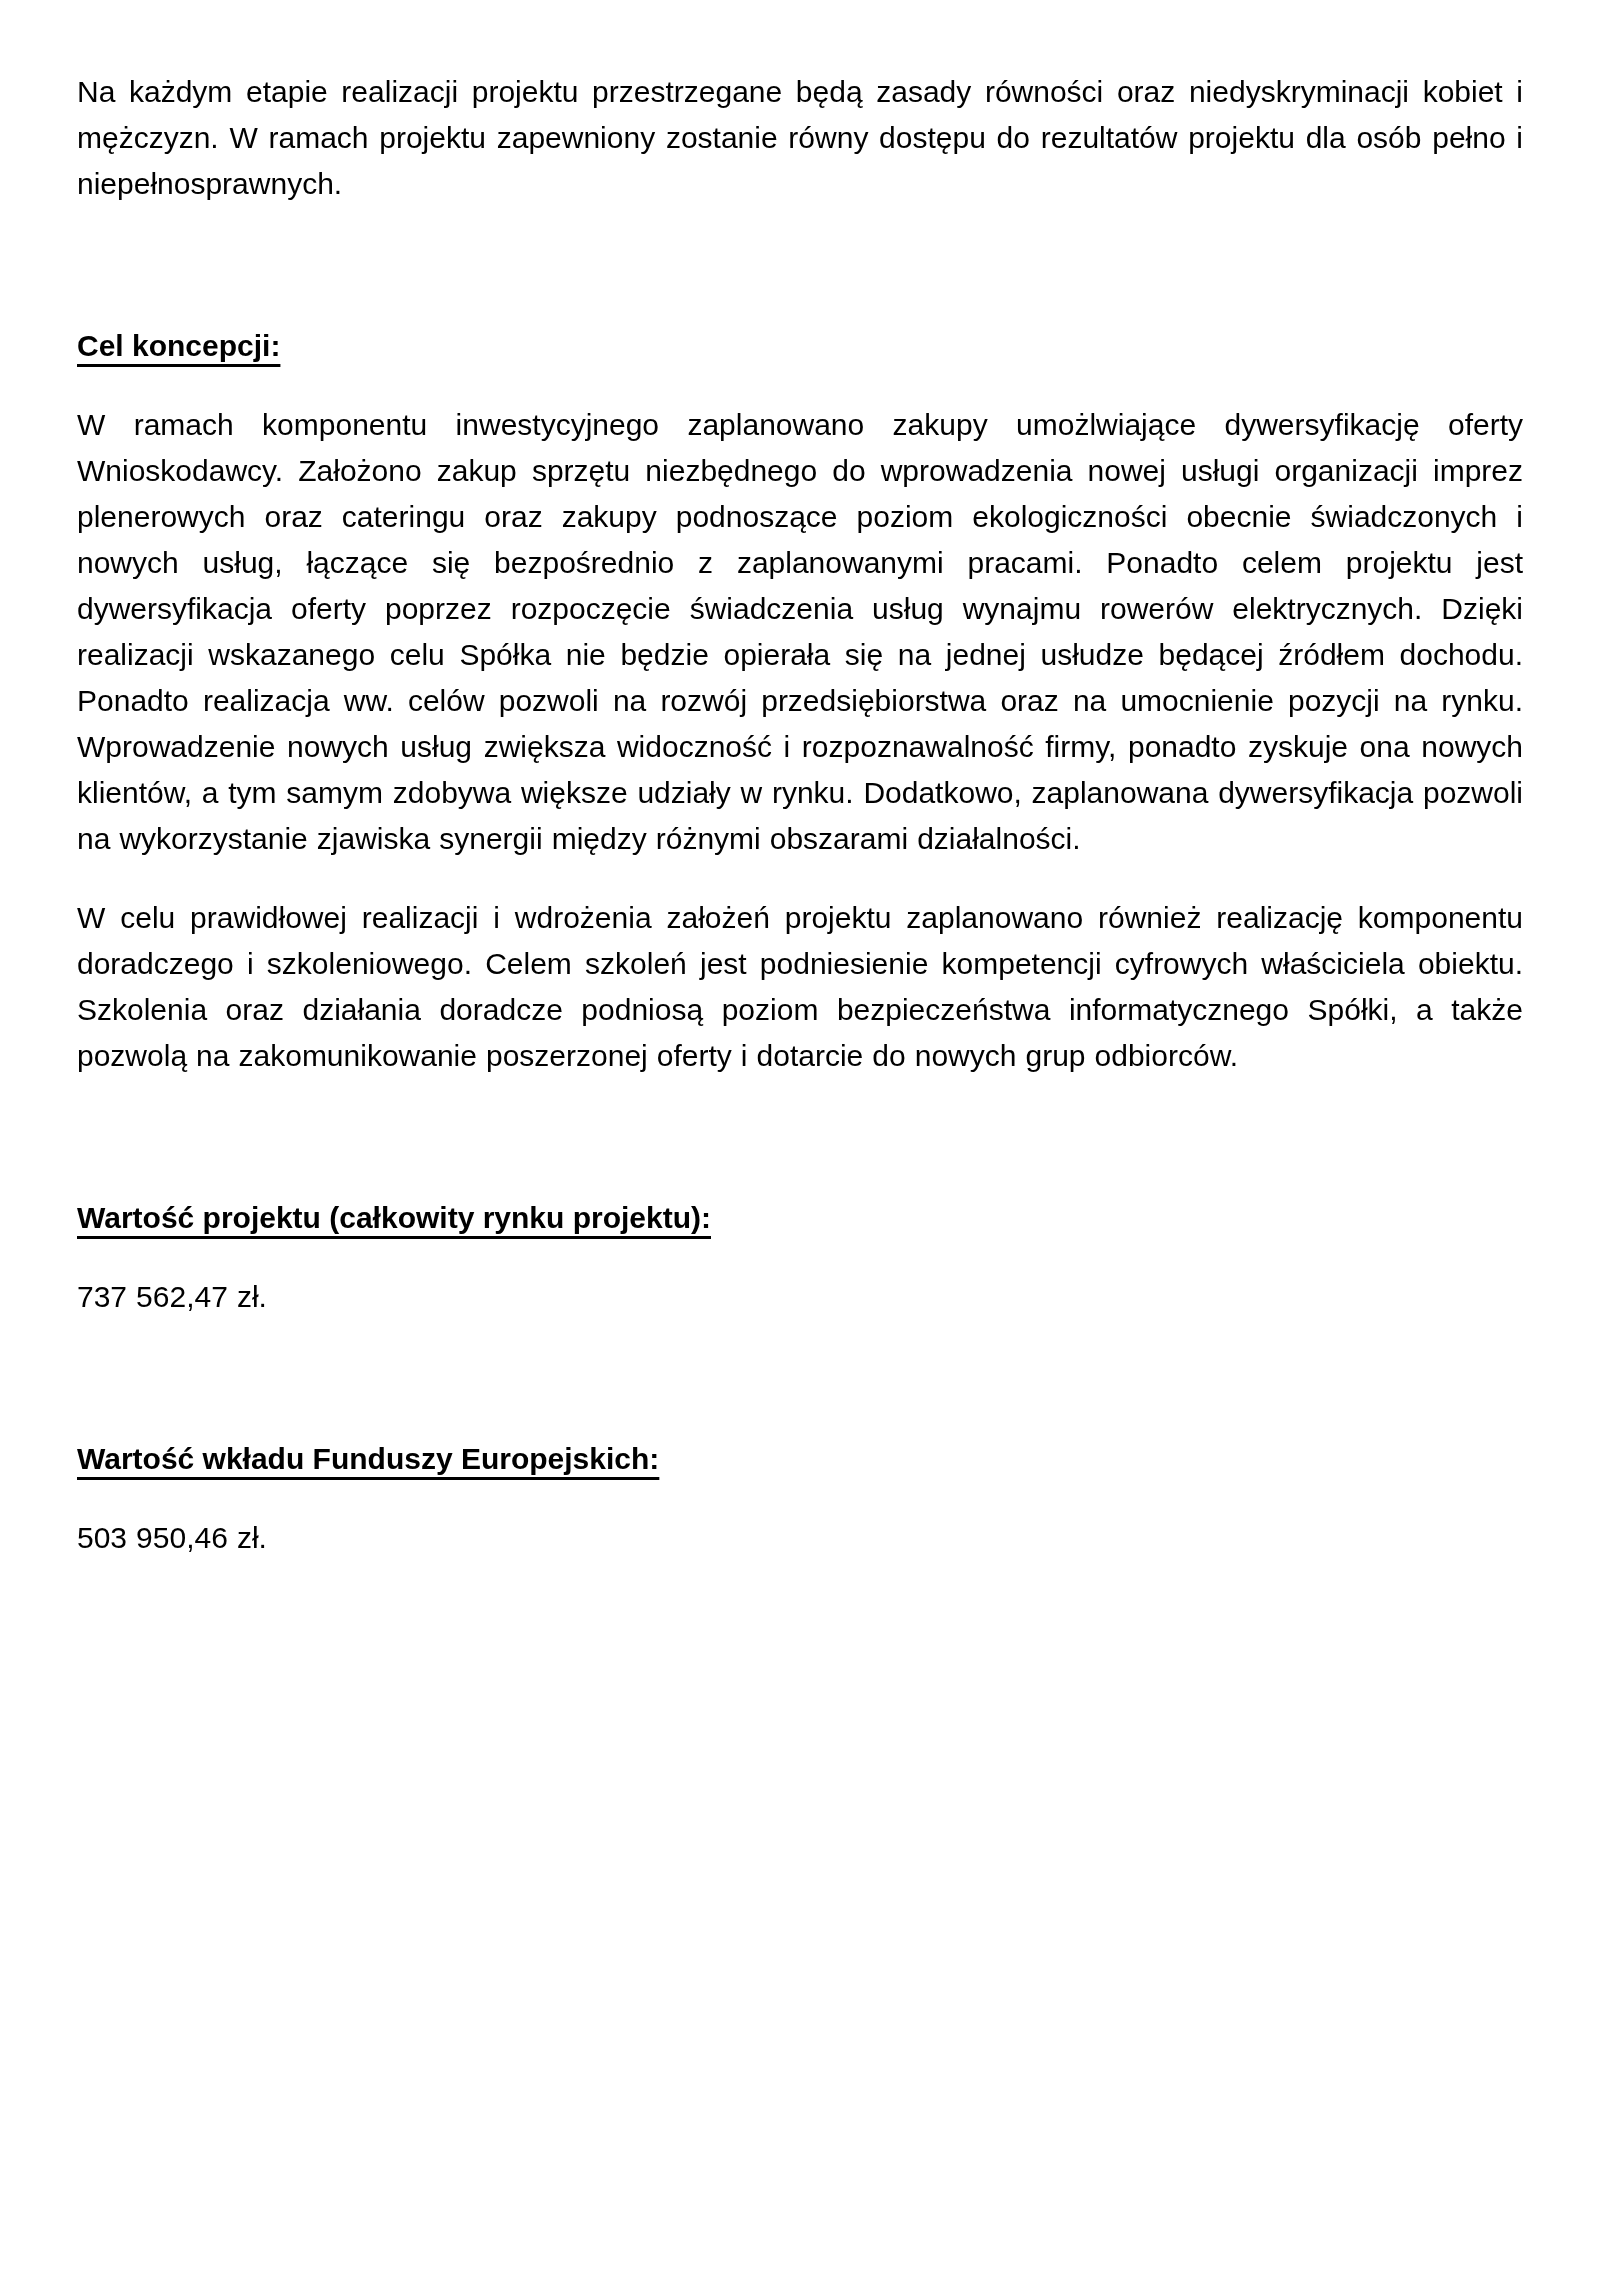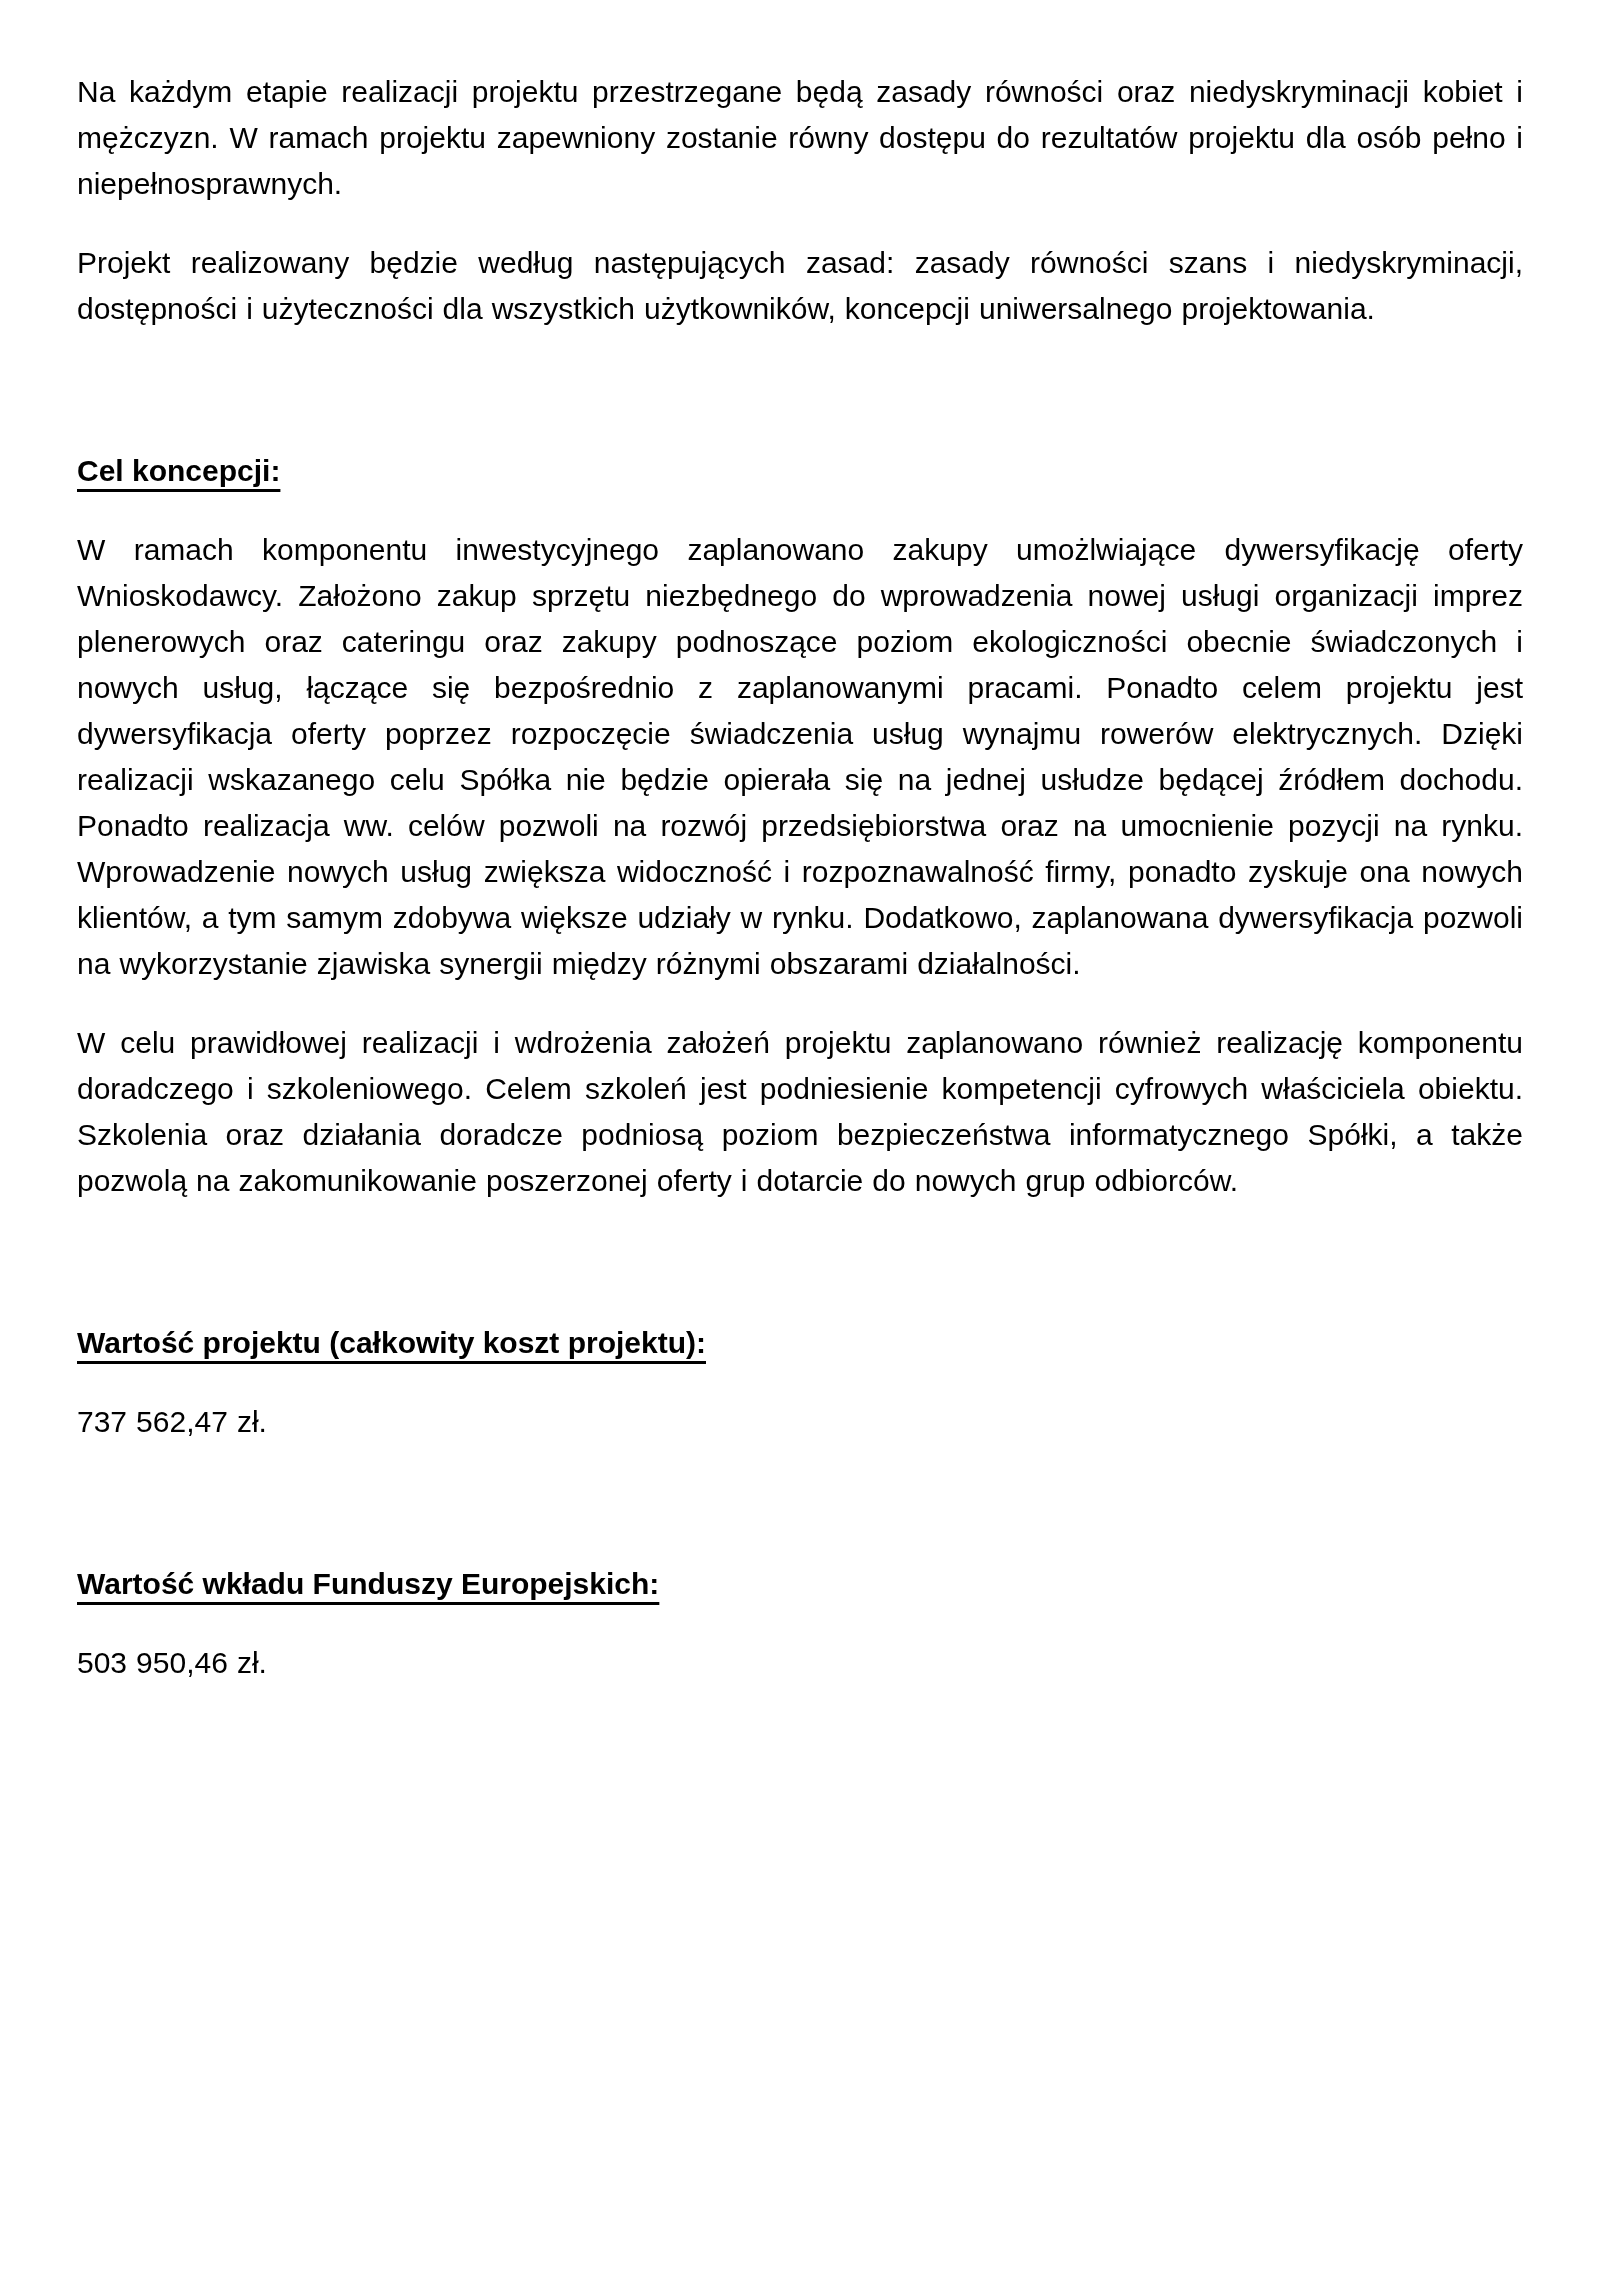--- a/index.html
+++ b/index.html
@@ -39,29 +39,28 @@
     text-underline-offset: 7.9px;
   }
 </style>
 </head>
 <body>
 
 <div class="page">
 
   <p class="para">Na każdym etapie realizacji projektu przestrzegane będą zasady równości oraz niedyskryminacji kobiet i mężczyzn. W ramach projektu zapewniony zostanie równy dostępu do rezultatów projektu dla osób pełno i niepełnosprawnych.</p>
 
-  <p class="para">Projekt realizowany będzie według następujących zasad: zasady równości szans i niedyskryminacji, dostępności i użyteczności dla wszystkich użytkowników, koncepcji uniwersalnego projektowania.</p>
 
   <h2 class="heading">Cel koncepcji:</h2>
 
   <p class="para">W ramach komponentu inwestycyjnego zaplanowano zakupy umożlwiające dywersyfikację oferty Wnioskodawcy. Założono zakup sprzętu niezbędnego do wprowadzenia nowej usługi organizacji imprez plenerowych oraz cateringu oraz zakupy podnoszące poziom ekologiczności obecnie świadczonych i nowych usług, łączące się bezpośrednio z zaplanowanymi pracami. Ponadto celem projektu jest dywersyfikacja oferty poprzez rozpoczęcie świadczenia usług wynajmu rowerów elektrycznych. Dzięki realizacji wskazanego celu Spółka nie będzie opierała się na jednej usłudze będącej źródłem dochodu. Ponadto realizacja ww. celów pozwoli na rozwój przedsiębiorstwa oraz na umocnienie pozycji na rynku. Wprowadzenie nowych usług zwiększa widoczność i rozpoznawalność firmy, ponadto zyskuje ona nowych klientów, a tym samym zdobywa większe udziały w rynku. Dodatkowo, zaplanowana dywersyfikacja pozwoli na wykorzystanie zjawiska synergii między różnymi obszarami działalności.</p>
 
   <p class="para">W celu prawidłowej realizacji i wdrożenia założeń projektu zaplanowano również realizację komponentu doradczego i szkoleniowego. Celem szkoleń jest podniesienie kompetencji cyfrowych właściciela obiektu. Szkolenia oraz działania doradcze podniosą poziom bezpieczeństwa informatycznego Spółki, a także pozwolą na zakomunikowanie poszerzonej oferty i dotarcie do nowych grup odbiorców.</p>
 
-  <h2 class="heading">Wartość projektu (całkowity koszt projektu):</h2>
+  <h2 class="heading">Wartość projektu (całkowity rynku projektu):</h2>
 
   <p class="para amount">737 562,47 zł.</p>
 
   <h2 class="heading">Wartość wkładu Funduszy Europejskich:</h2>
 
   <p class="para amount">503 950,46 zł.</p>
 
 </div>
 
 

